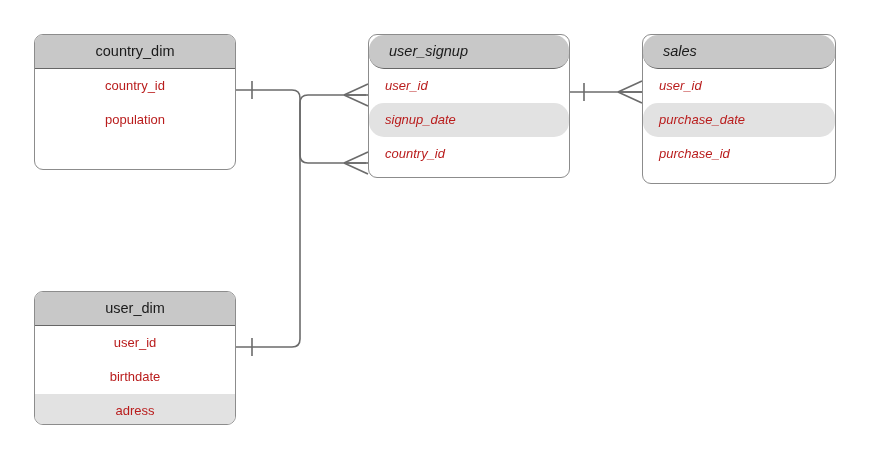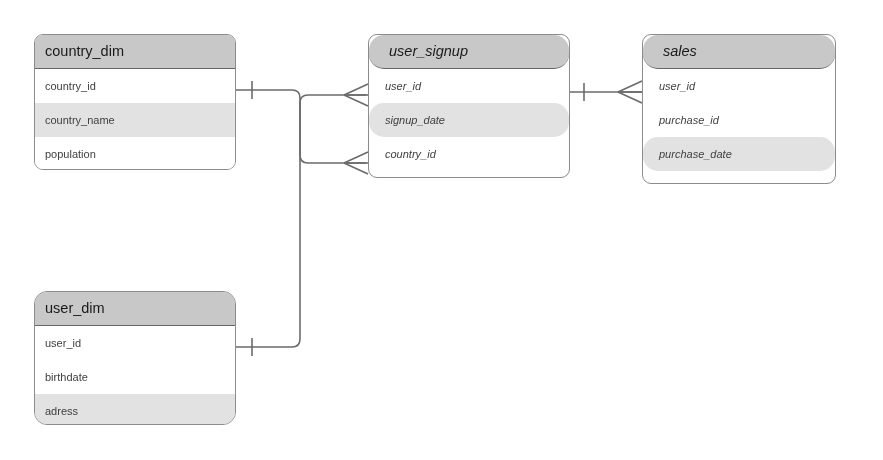--- a/index.html
+++ b/index.html
@@ -40,35 +40,35 @@
     line-height: 33px;
     font-size: 14.5px;
     color: #1a1a1a;
     white-space: nowrap;
     overflow: hidden;
   }
   .attr-row {
     box-sizing: border-box;
     height: 34px;
     line-height: 34px;
-    font-size: 11px;
-    color: #404040;
+    font-size: 13px;
+    color: #b91c1c;
     white-space: nowrap;
     overflow: hidden;
   }
   .attr-row.alt {
     background: #e2e2e2;
   }
   .attr-row.plain {
     background: #ffffff;
   }
   
   .style-center .entity-header,
   .style-center .attr-row {
-    text-align: left;
+    text-align: center;
     font-style: normal;
     padding: 0 10px;
   }
   
   .style-italic .entity-header,
   .style-italic .attr-row {
     text-align: left;
     font-style: italic;
     padding-left: 16px;
     padding-right: 4px;
@@ -118,38 +118,37 @@
         <line x1="642" y1="81" x2="618" y2="92" stroke="#6b6b6b" stroke-width="1.6"></line>
         <line x1="642" y1="92" x2="618" y2="92" stroke="#6b6b6b" stroke-width="1.6"></line>
         <line x1="642" y1="103" x2="618" y2="92" stroke="#6b6b6b" stroke-width="1.6"></line>
       </g>
     </g>
   </svg>
 
   <div class="entity style-center" style="left:34px; top:34px; width:202px; height:136px;">
     <div class="entity-header">country_dim</div>
     <div class="attr-row plain">country_id</div>
-    <div class="attr-row alt">country_name</div>
     <div class="attr-row plain">population</div>
   </div>
 
   <div class="entity style-italic" style="left:368px; top:34px; width:202px; height:144px;">
     <div class="entity-header">user_signup</div>
     <div class="attr-row plain">user_id</div>
     <div class="attr-row alt">signup_date</div>
     <div class="attr-row plain">country_id</div>
   </div>
 
   <div class="entity style-italic" style="left:642px; top:34px; width:194px; height:150px;">
     <div class="entity-header">sales</div>
     <div class="attr-row plain">user_id</div>
+    <div class="attr-row alt">purchase_date</div>
     <div class="attr-row plain">purchase_id</div>
-    <div class="attr-row alt">purchase_date</div>
   </div>
 
-  <div class="entity style-center" style="left:34px; top:291px; width:202px; height:134px;border-radius:13px;">
+  <div class="entity style-center" style="left:34px; top:291px; width:202px; height:134px;">
     <div class="entity-header">user_dim</div>
     <div class="attr-row plain">user_id</div>
     <div class="attr-row plain">birthdate</div>
     <div class="attr-row alt">adress</div>
   </div>
 
 </div>
 
 </body></html>

